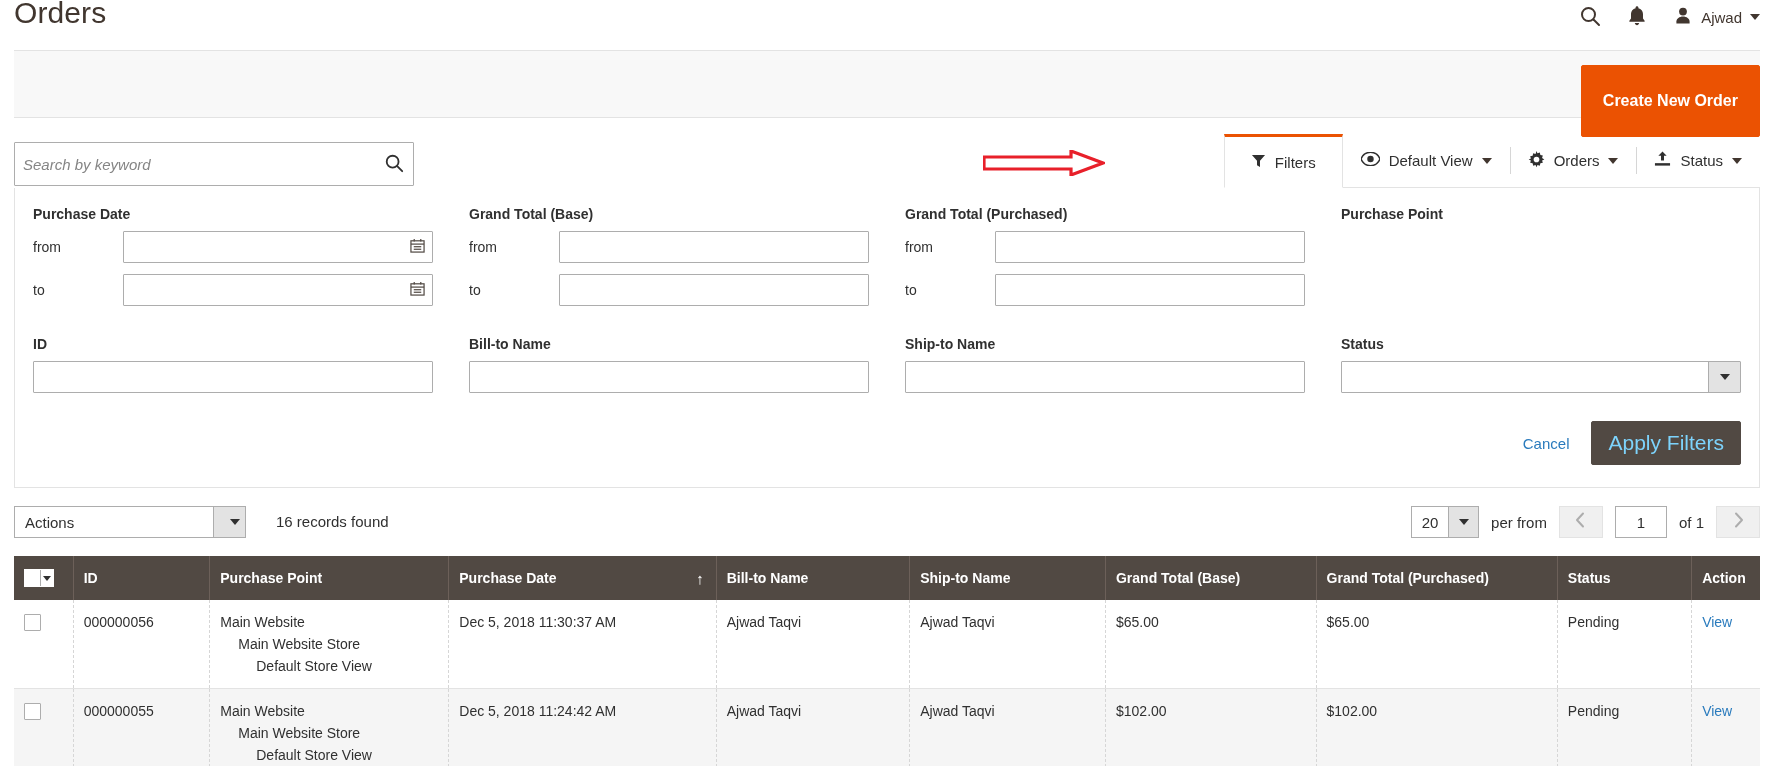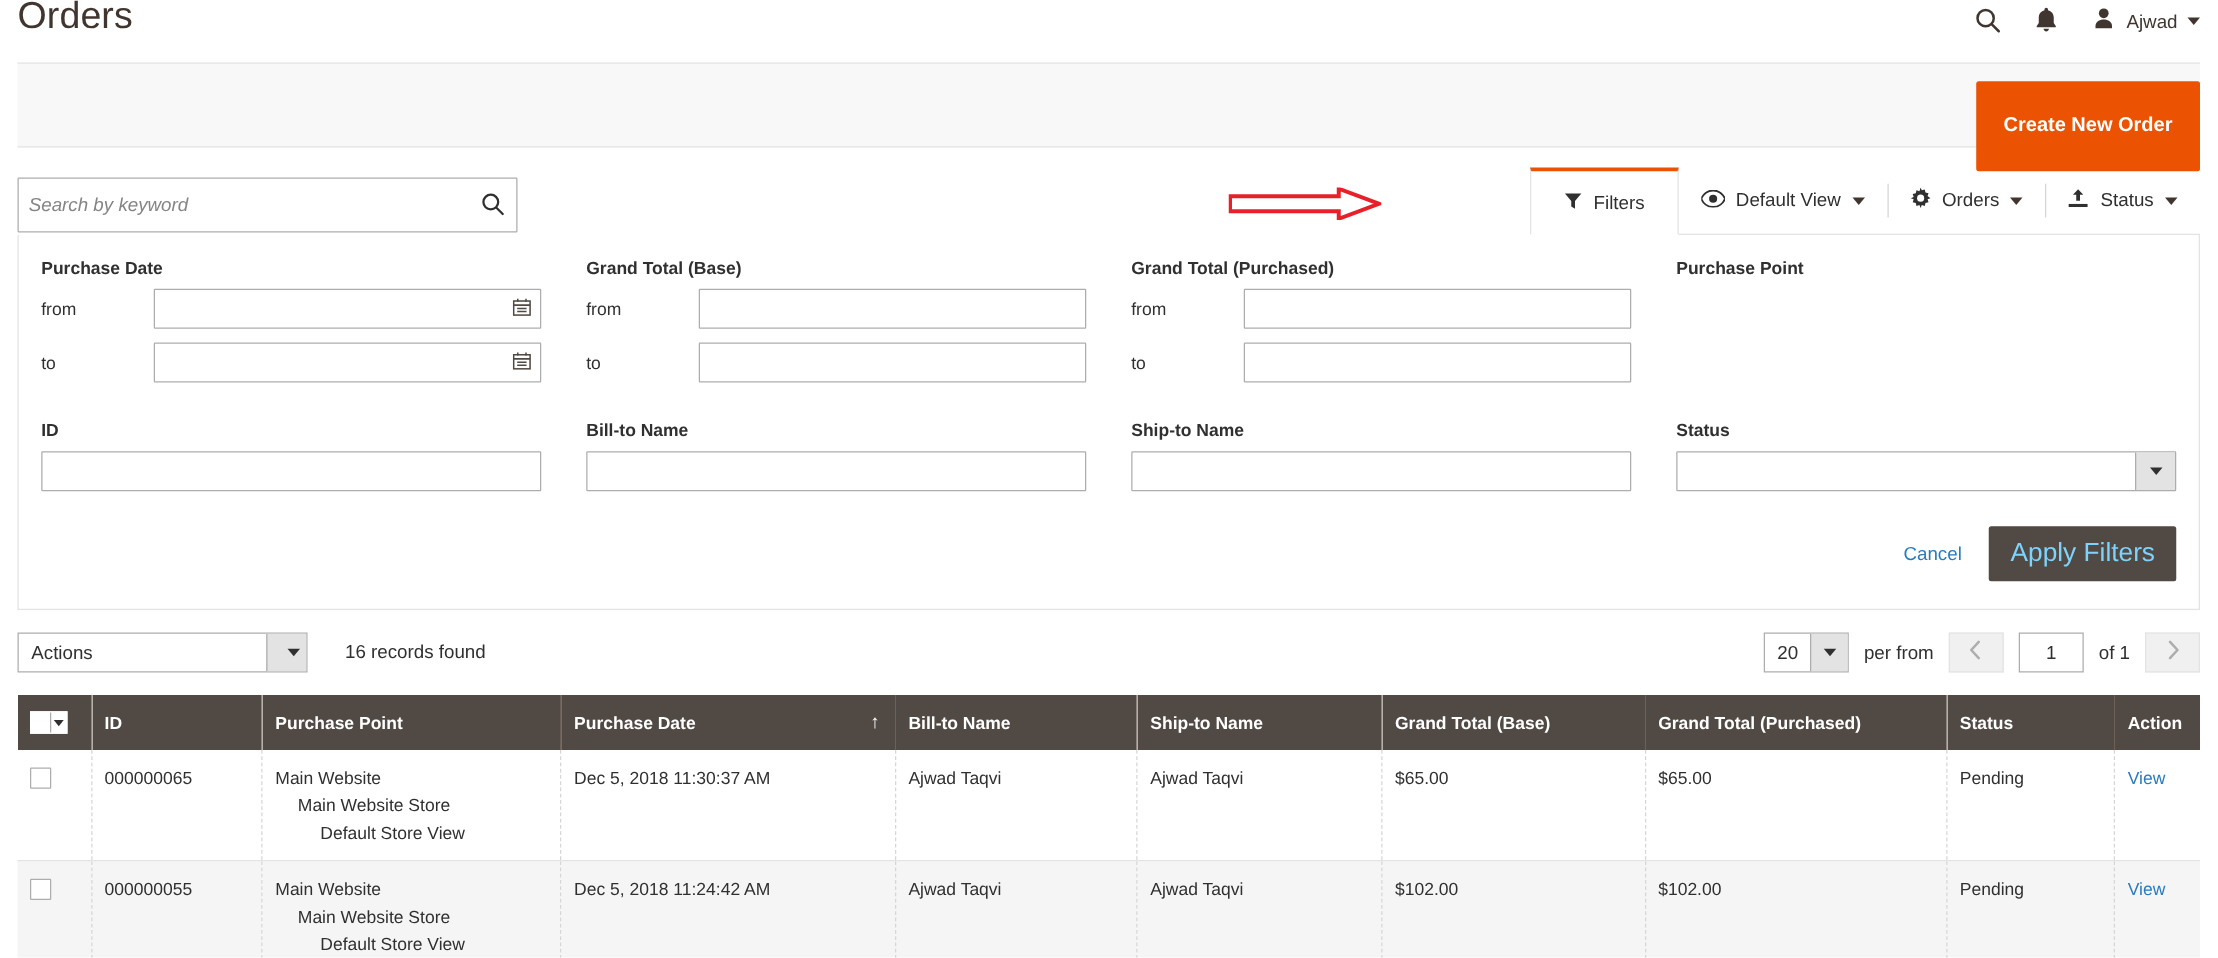--- a/index.html
+++ b/index.html
@@ -656,21 +656,21 @@
         <th>Grand Total (Purchased)</th>
         <th>Status</th>
         <th>Action</th>
       </tr>
     </thead>
     <tbody>
       <tr class="odd">
         <td>
           <span class="cb"></span>
         </td>
-        <td>000000065</td>
+        <td>000000056</td>
         <td>
           <span class="pp-l1">Main Website</span>
           <span class="pp-l2">Main Website Store</span>
           <span class="pp-l3">Default Store View</span>
         </td>
         <td>Dec 5, 2018 11:30:37 AM</td>
         <td>Ajwad Taqvi</td>
         <td>Ajwad Taqvi</td>
         <td>$65.00</td>
         <td>$65.00</td>

